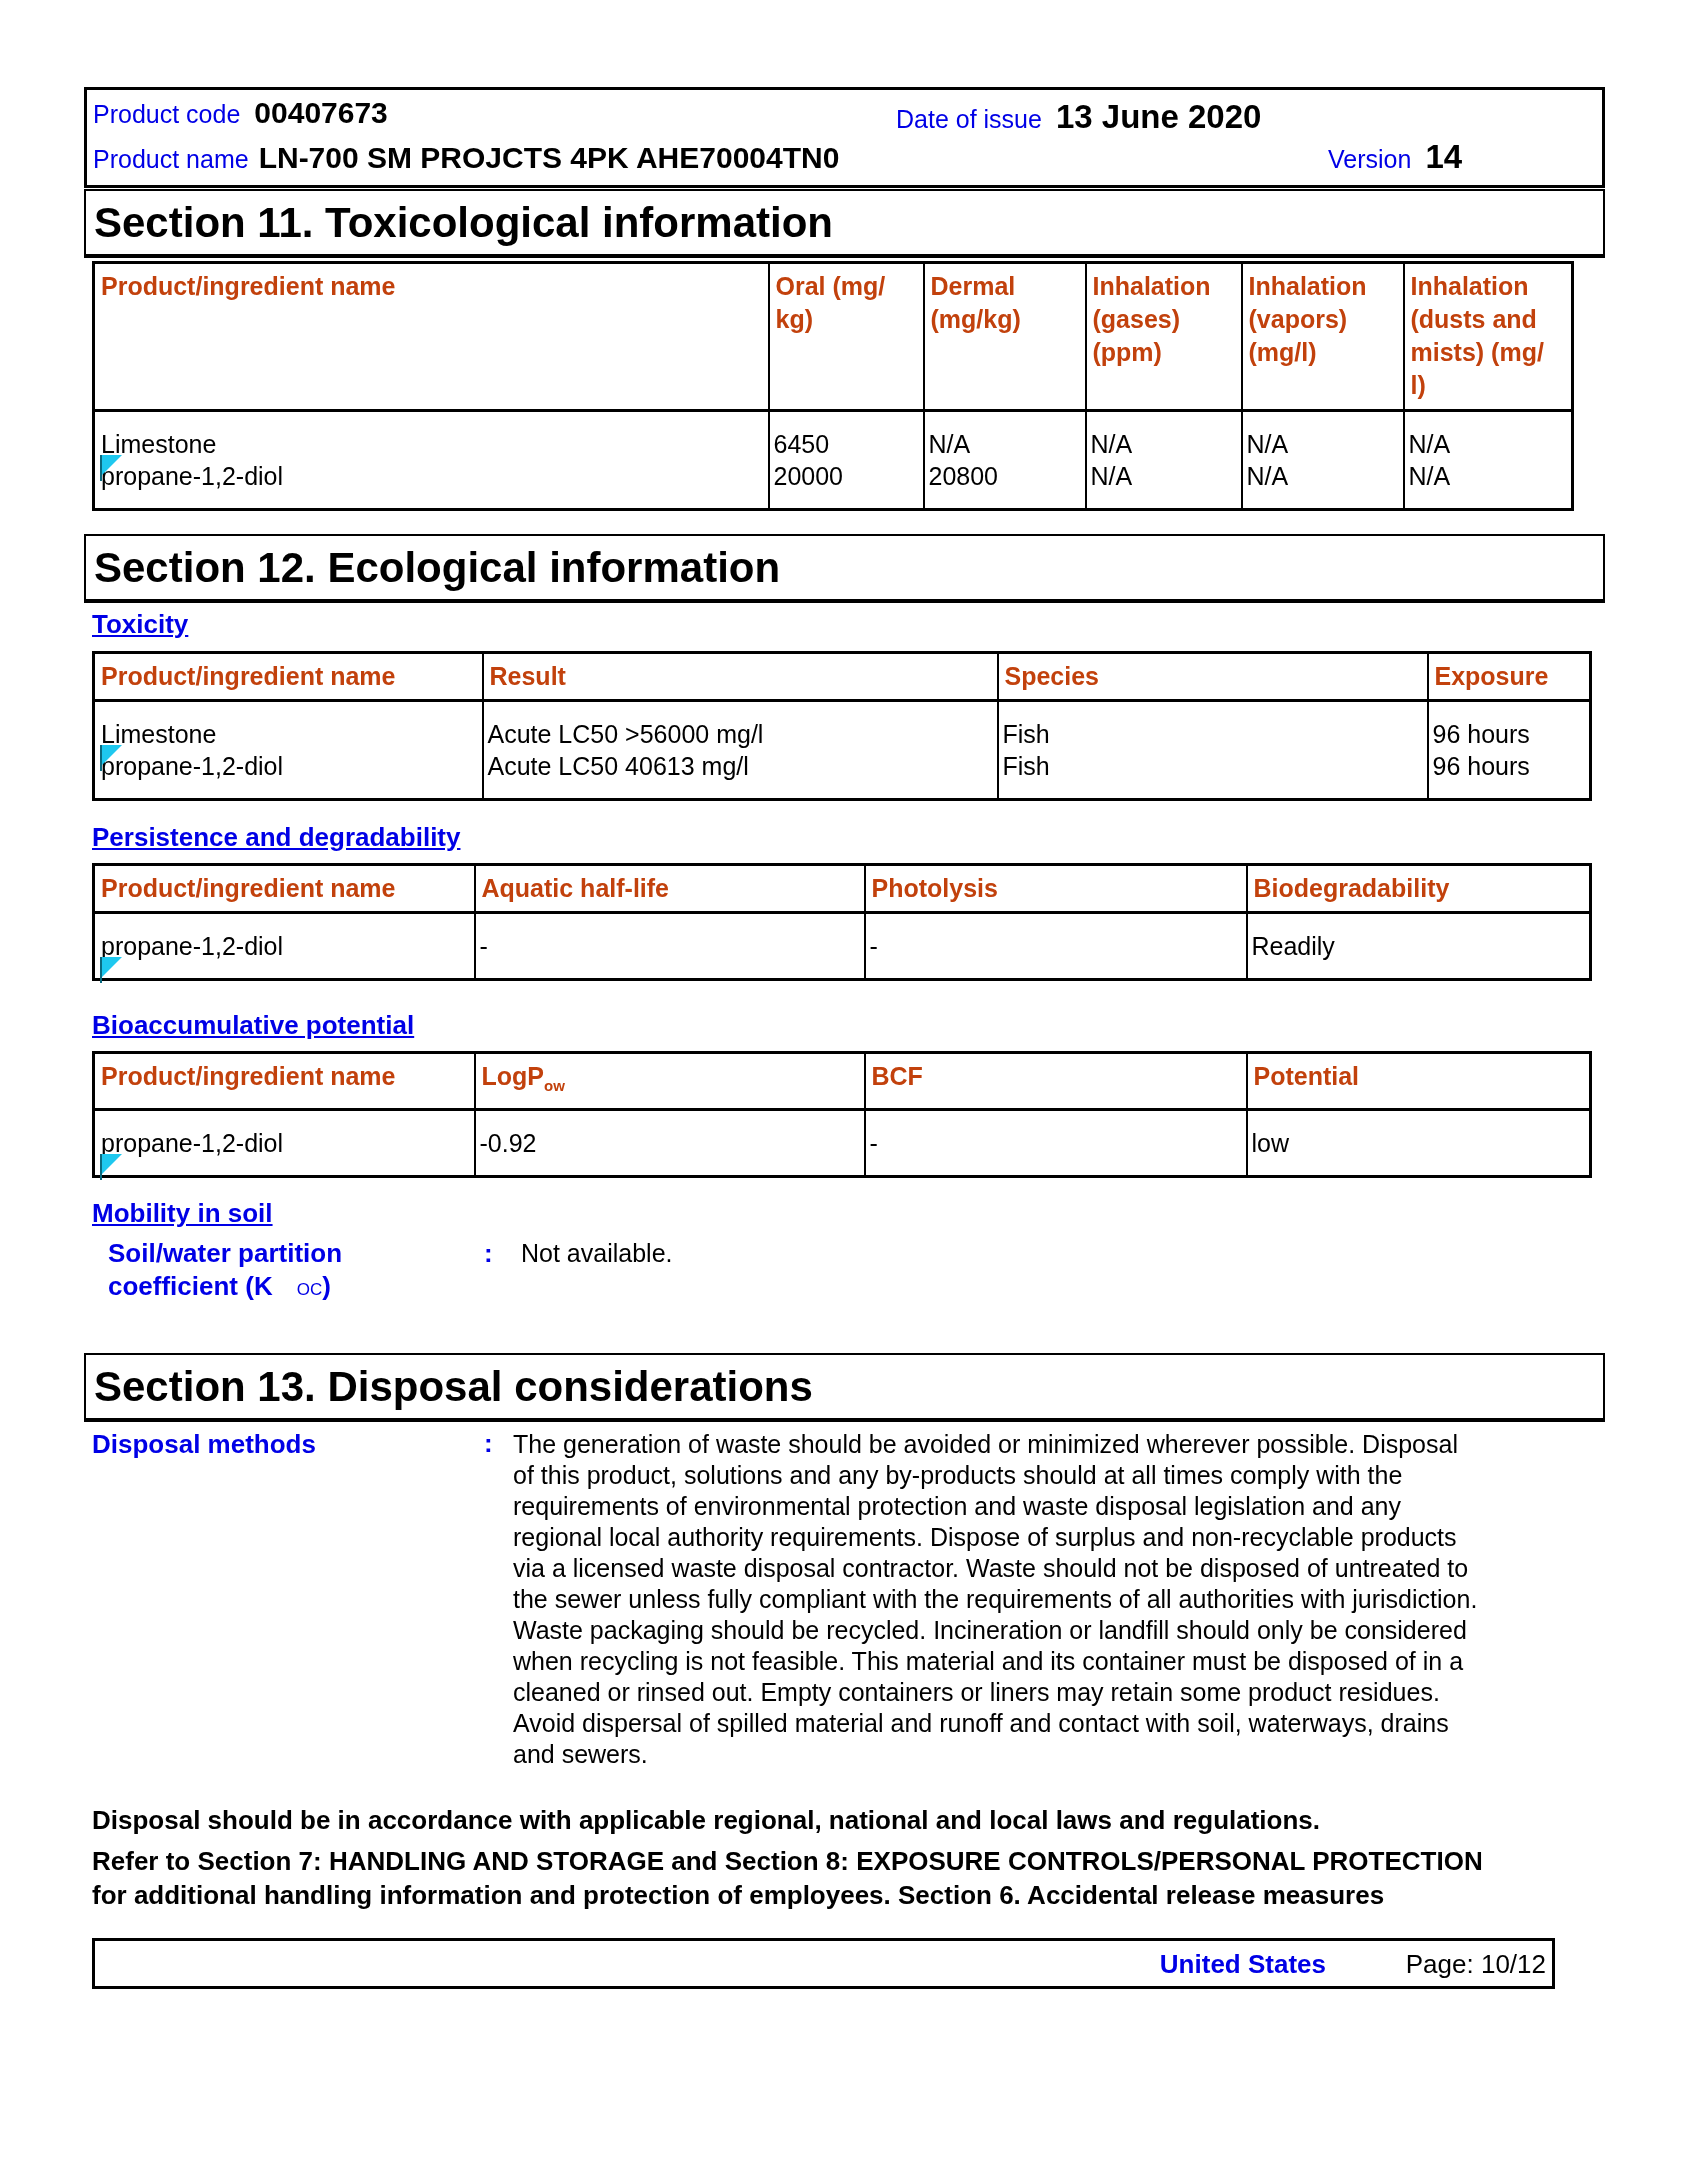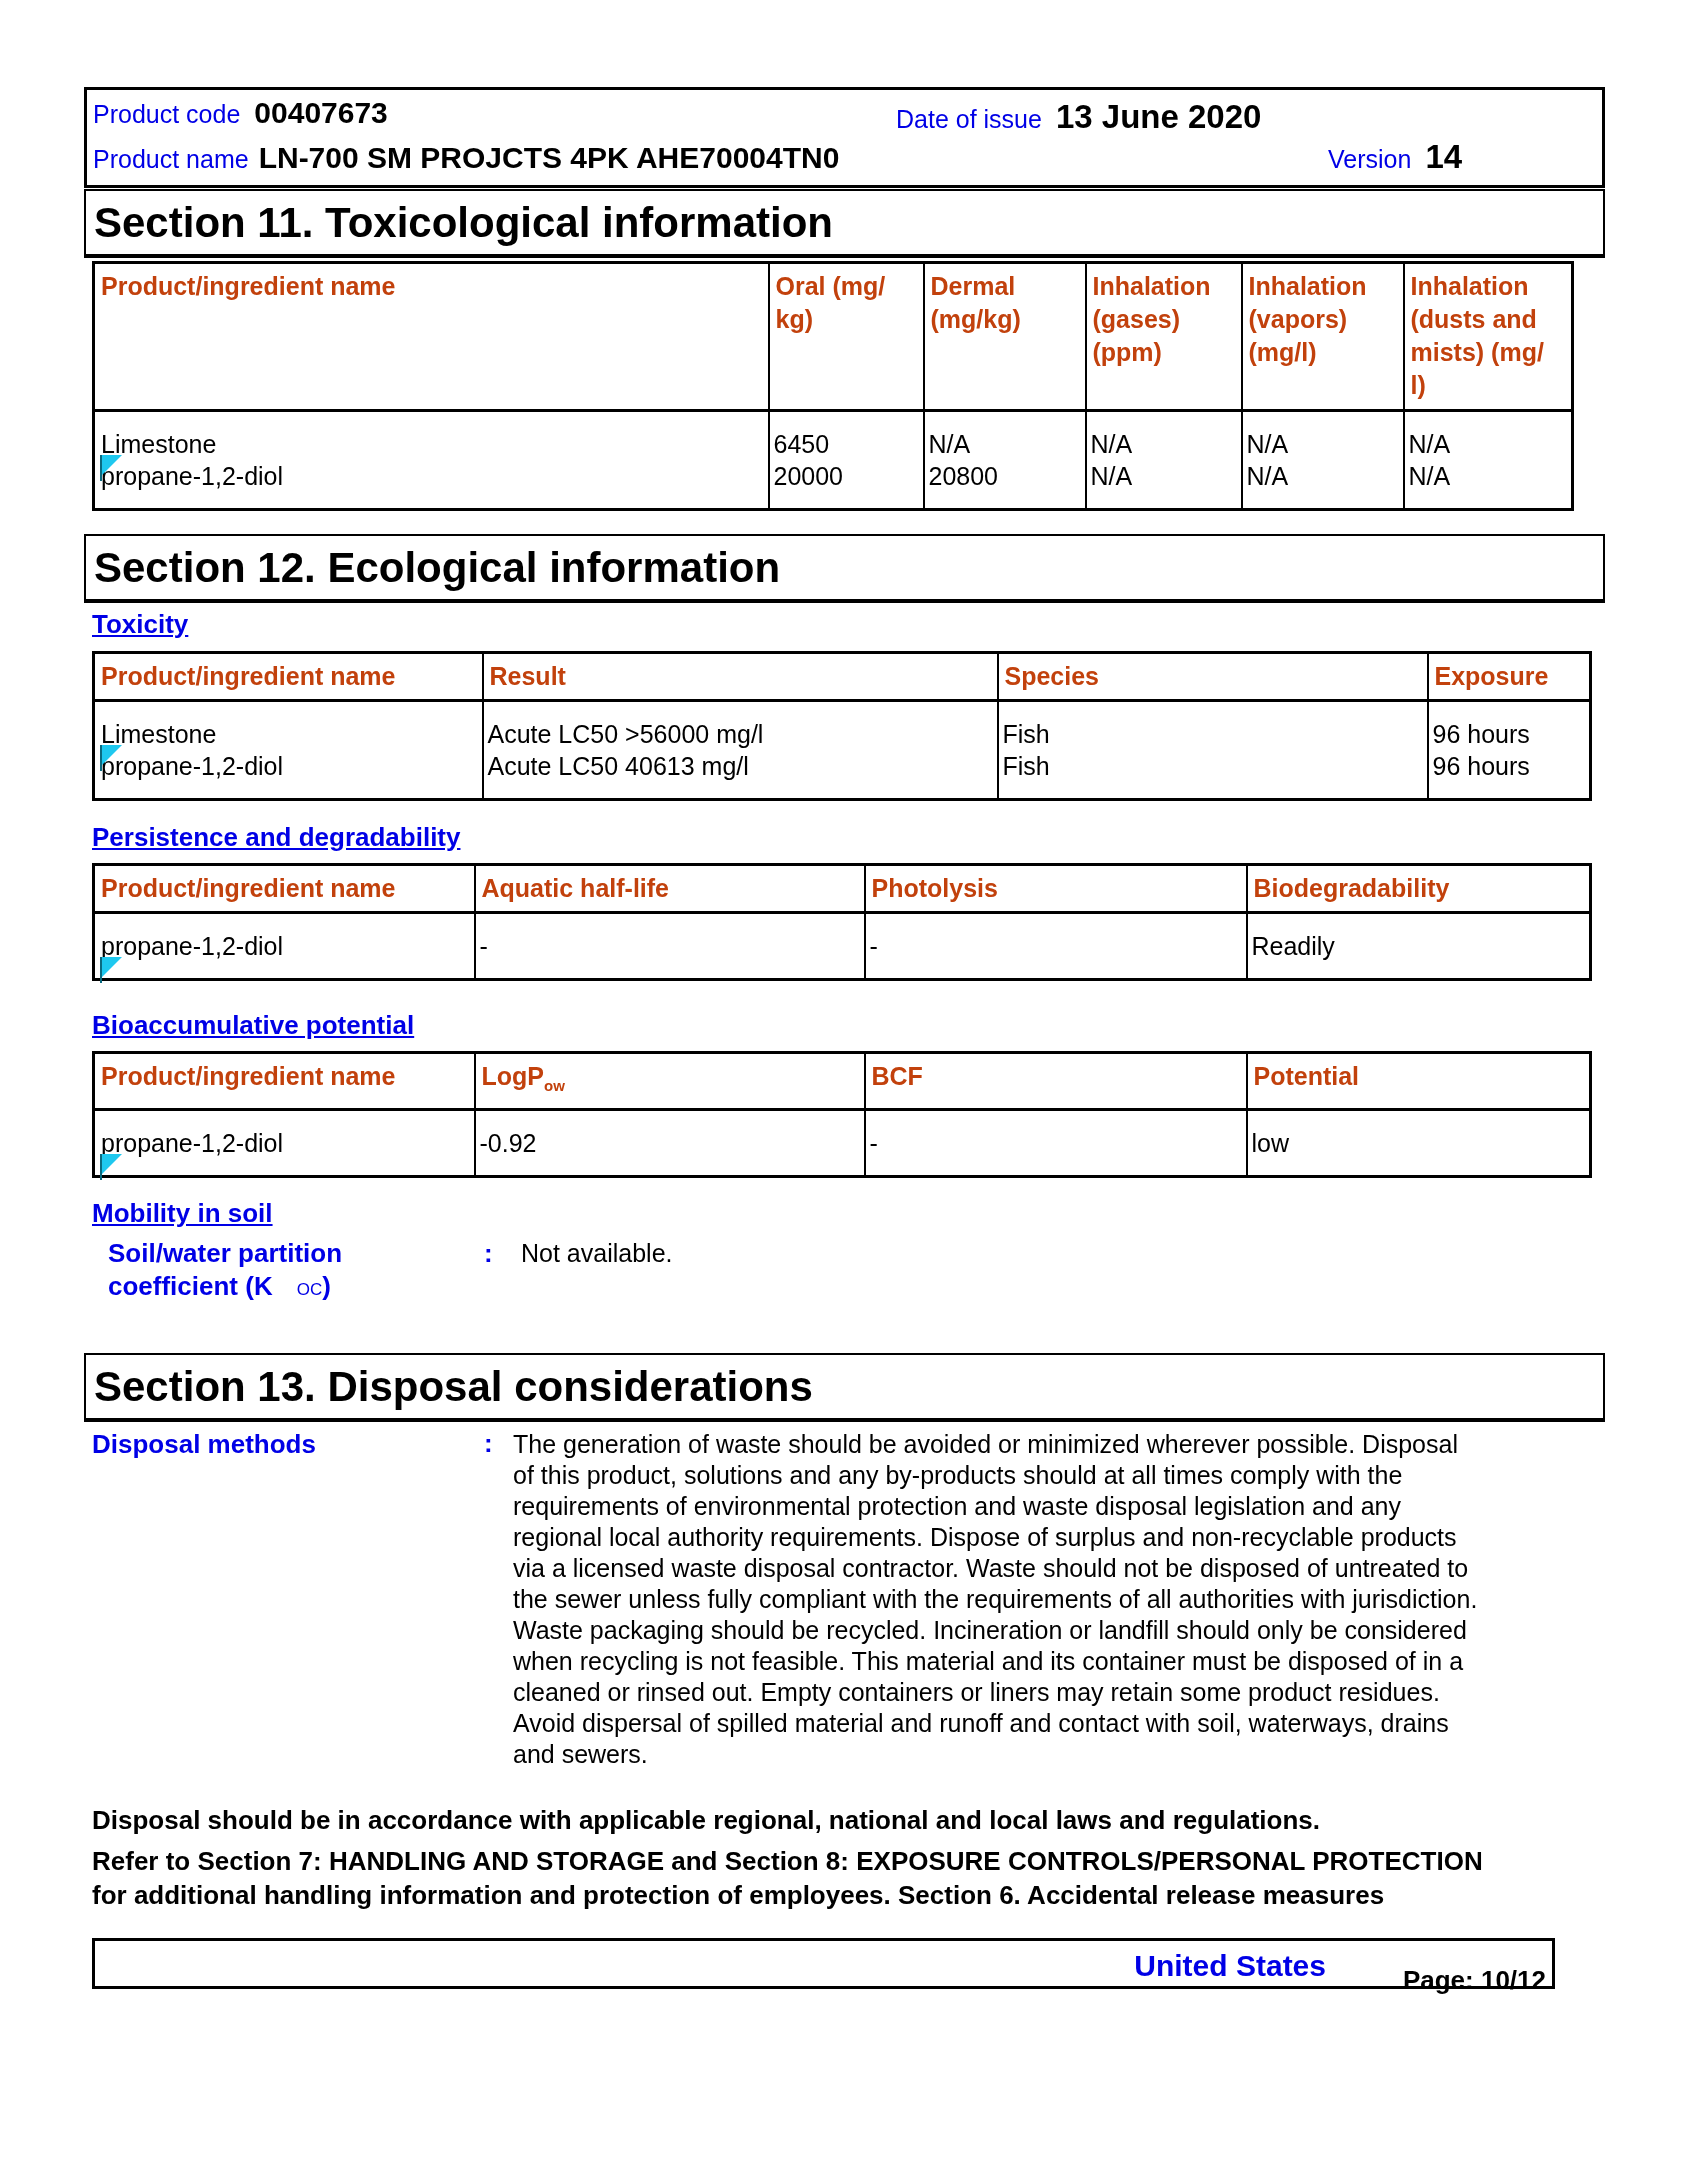--- a/index.html
+++ b/index.html
@@ -240,16 +240,16 @@
   <div>and sewers.</div>
 </div>
 
 <div class="abs bold-line" style="top:1805px;">Disposal should be in accordance with applicable regional, national and local laws and regulations.</div>
 <div class="abs bold-line" style="top:1844px; line-height:34px;">
   <div>Refer to Section 7: HANDLING AND STORAGE and Section 8: EXPOSURE CONTROLS/PERSONAL PROTECTION</div>
   <div>for additional handling information and protection of employees. Section 6. Accidental release measures</div>
 </div>
 
 <div class="abs foot-box">
-  <span class="abs" style="right:226px; top:8px; font-weight:bold; font-size:30px; color:#0000e6;">United States</span>
-  <span class="abs" style="right:6px; top:24px; font-weight:bold; font-size:26px;">Page: 10/12</span>
+  <span class="abs" style="right:226px; top:8px; font-weight:bold; font-size:26px; color:#0000e6;">United States</span>
+  <span class="abs" style="right:6px; top:8px; font-weight:normal; font-size:26px;">Page: 10/12</span>
 </div>
 
 
 </body></html>

